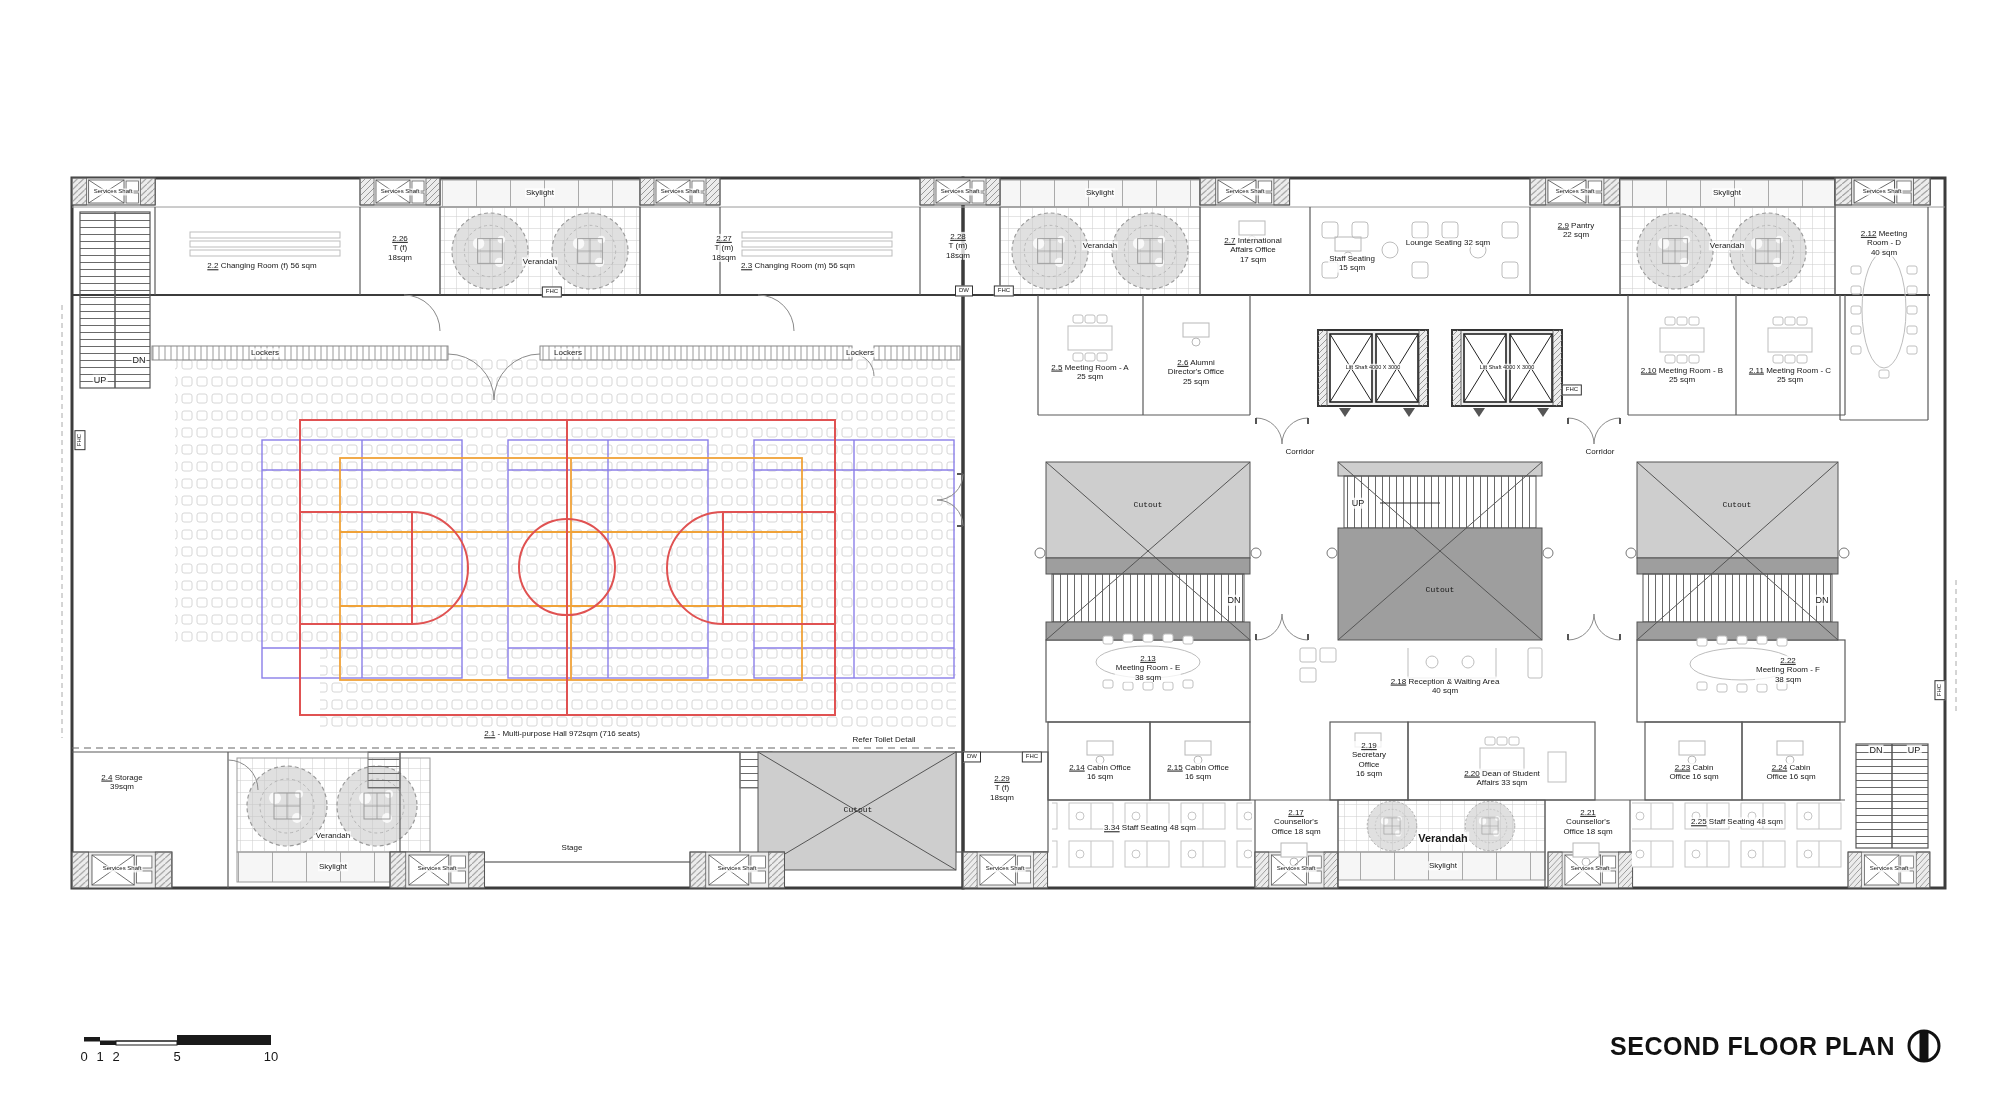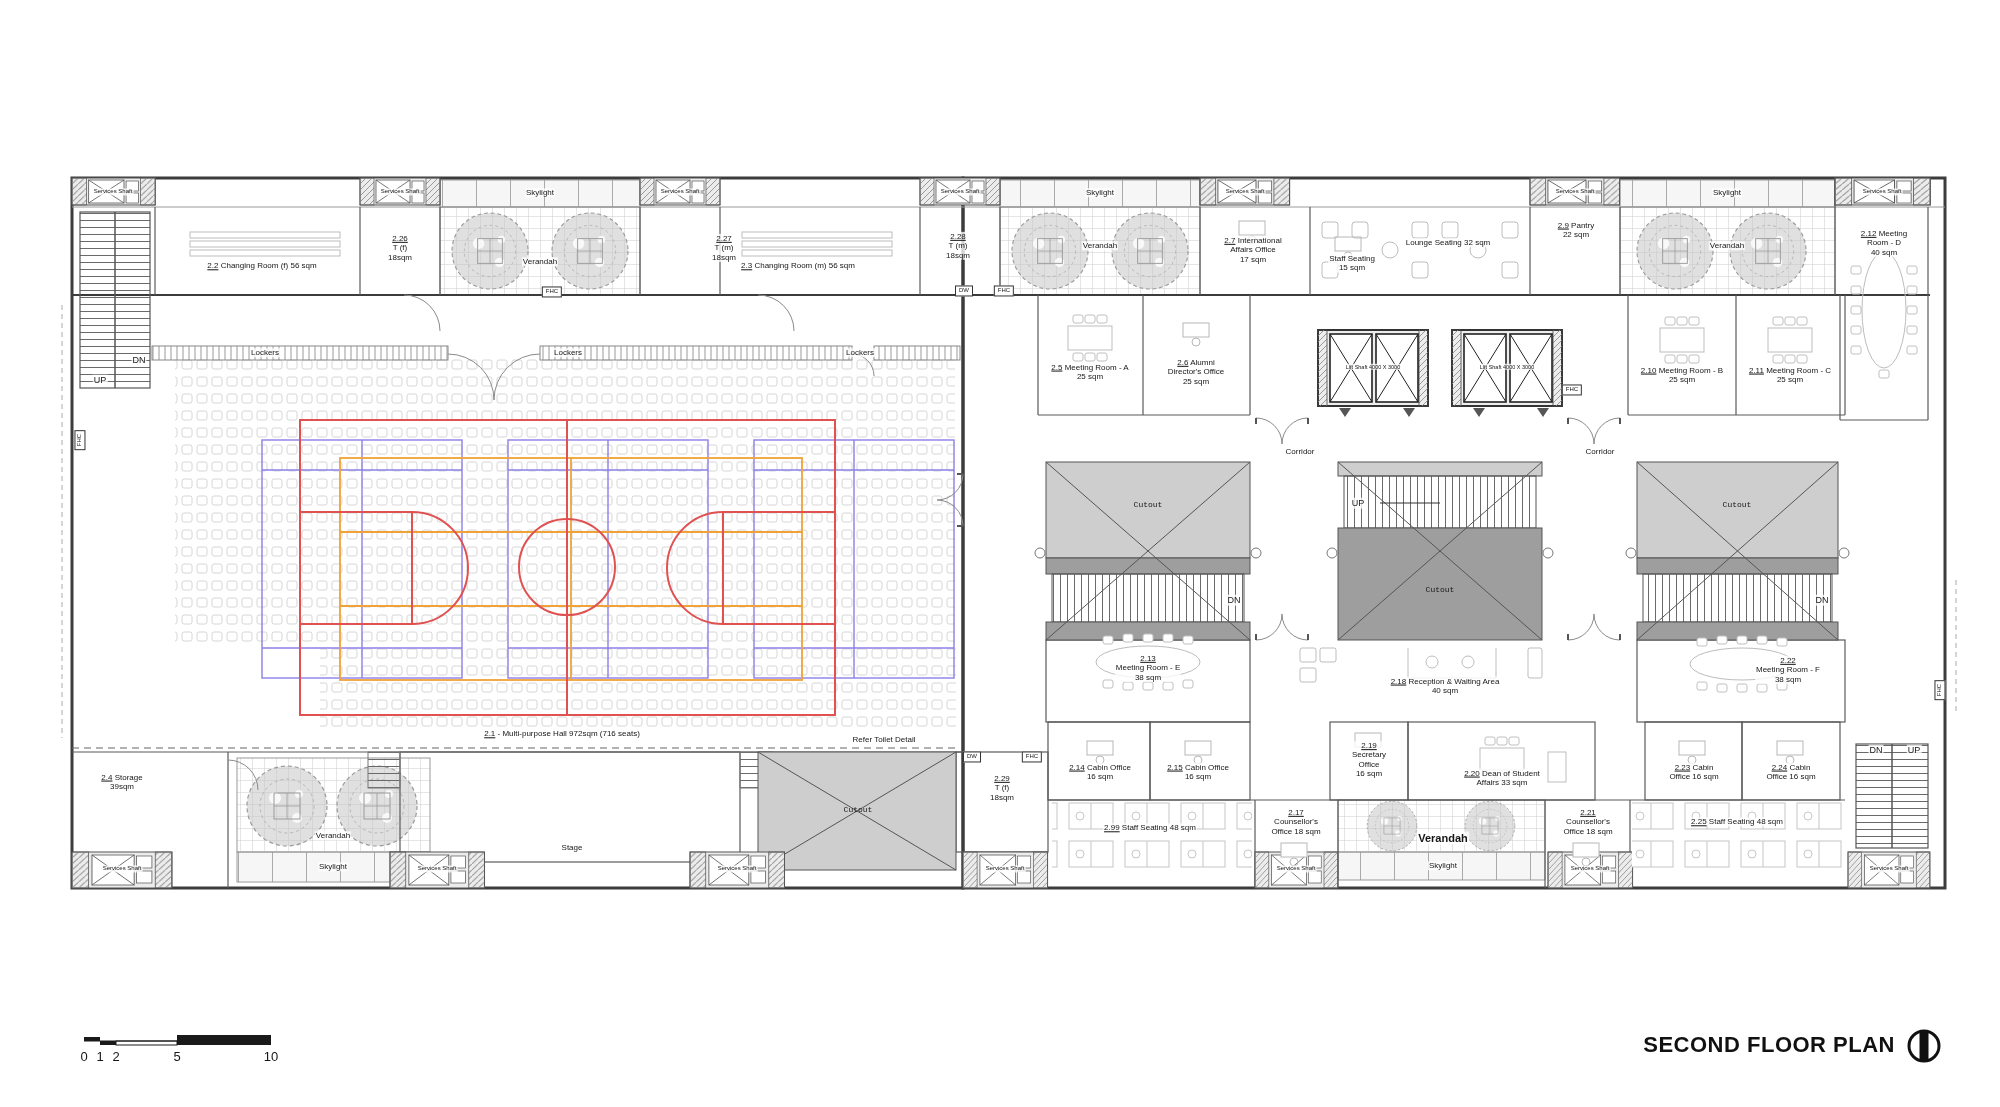--- a/index.html
+++ b/index.html
@@ -8,21 +8,21 @@
   svg{position:absolute;left:0;top:0;}
   #labels{position:absolute;left:0;top:0;width:2000px;height:1107px;pointer-events:none;}
   .lbl{position:absolute;transform:translate(-50%,-50%);font-size:8px;line-height:1.18;
        color:#161616;text-align:center;white-space:nowrap;background:rgba(255,255,255,.78);
        padding:0 1px;}
   .lbl.nobg{background:transparent;font-family:Liberation Mono, monospace;}
   .lbl.b{font-weight:bold;}
   .lbl.box{border:1px solid #333;background:#fff;padding:1px 3px;}
   .lbl .u{text-decoration:underline;}
   #plan-title{position:absolute;left:1555px;top:1032px;width:340px;text-align:right;
-      font-size:22px;font-weight:bold;letter-spacing:.5px;color:#111;}
+      font-size:25px;font-weight:bold;letter-spacing:.5px;color:#111;}
   .wall{stroke:#3c3c3c;fill:none;}
   .iw{stroke:#5a5a5a;fill:none;stroke-width:1.2;}
   .lw{stroke:#9a9a9a;fill:none;stroke-width:1;}
   .furnl{stroke:#bdbdbd;fill:none;stroke-width:1;}
   .cred{stroke:var(--court-red,#e05252);fill:none;stroke-width:2;}
   .cpur{stroke:var(--court-purple,#8b7fe8);fill:none;stroke-width:1.4;}
   .corn{stroke:var(--court-orange,#f0a238);fill:none;stroke-width:1.8;}
   .xl{stroke:#555;stroke-width:1;}
   .cutL{fill:var(--cutout-light,#cecece);}
   .cutD{fill:var(--cutout-dark,#9e9e9e);}
@@ -700,21 +700,21 @@
       </div>
       <div class="lbl" style="left: 1694px; top: 772px;">
         <div><span class="u">2.23</span> Cabin</div>
         <div>Office 16 sqm</div>
       </div>
       <div class="lbl" style="left: 1791px; top: 772px;">
         <div><span class="u">2.24</span> Cabin</div>
         <div>Office 16 sqm</div>
       </div>
       <div class="lbl" style="left: 1150px; top: 828px;">
-        <div><span class="u">2.99</span> Staff Seating 48 sqm</div>
+        <div><span class="u">3.34</span> Staff Seating 48 sqm</div>
       </div>
       <div class="lbl" style="left: 1296px; top: 822px;">
         <div><span class="u">2.17</span></div>
         <div>Counsellor's</div>
         <div>Office 18 sqm</div>
       </div>
       <div class="lbl b" style="left: 1443px; top: 838px; font-size: 11px;">
         <div>Verandah</div>
       </div>
       <div class="lbl" style="left: 1443px; top: 866px;">

